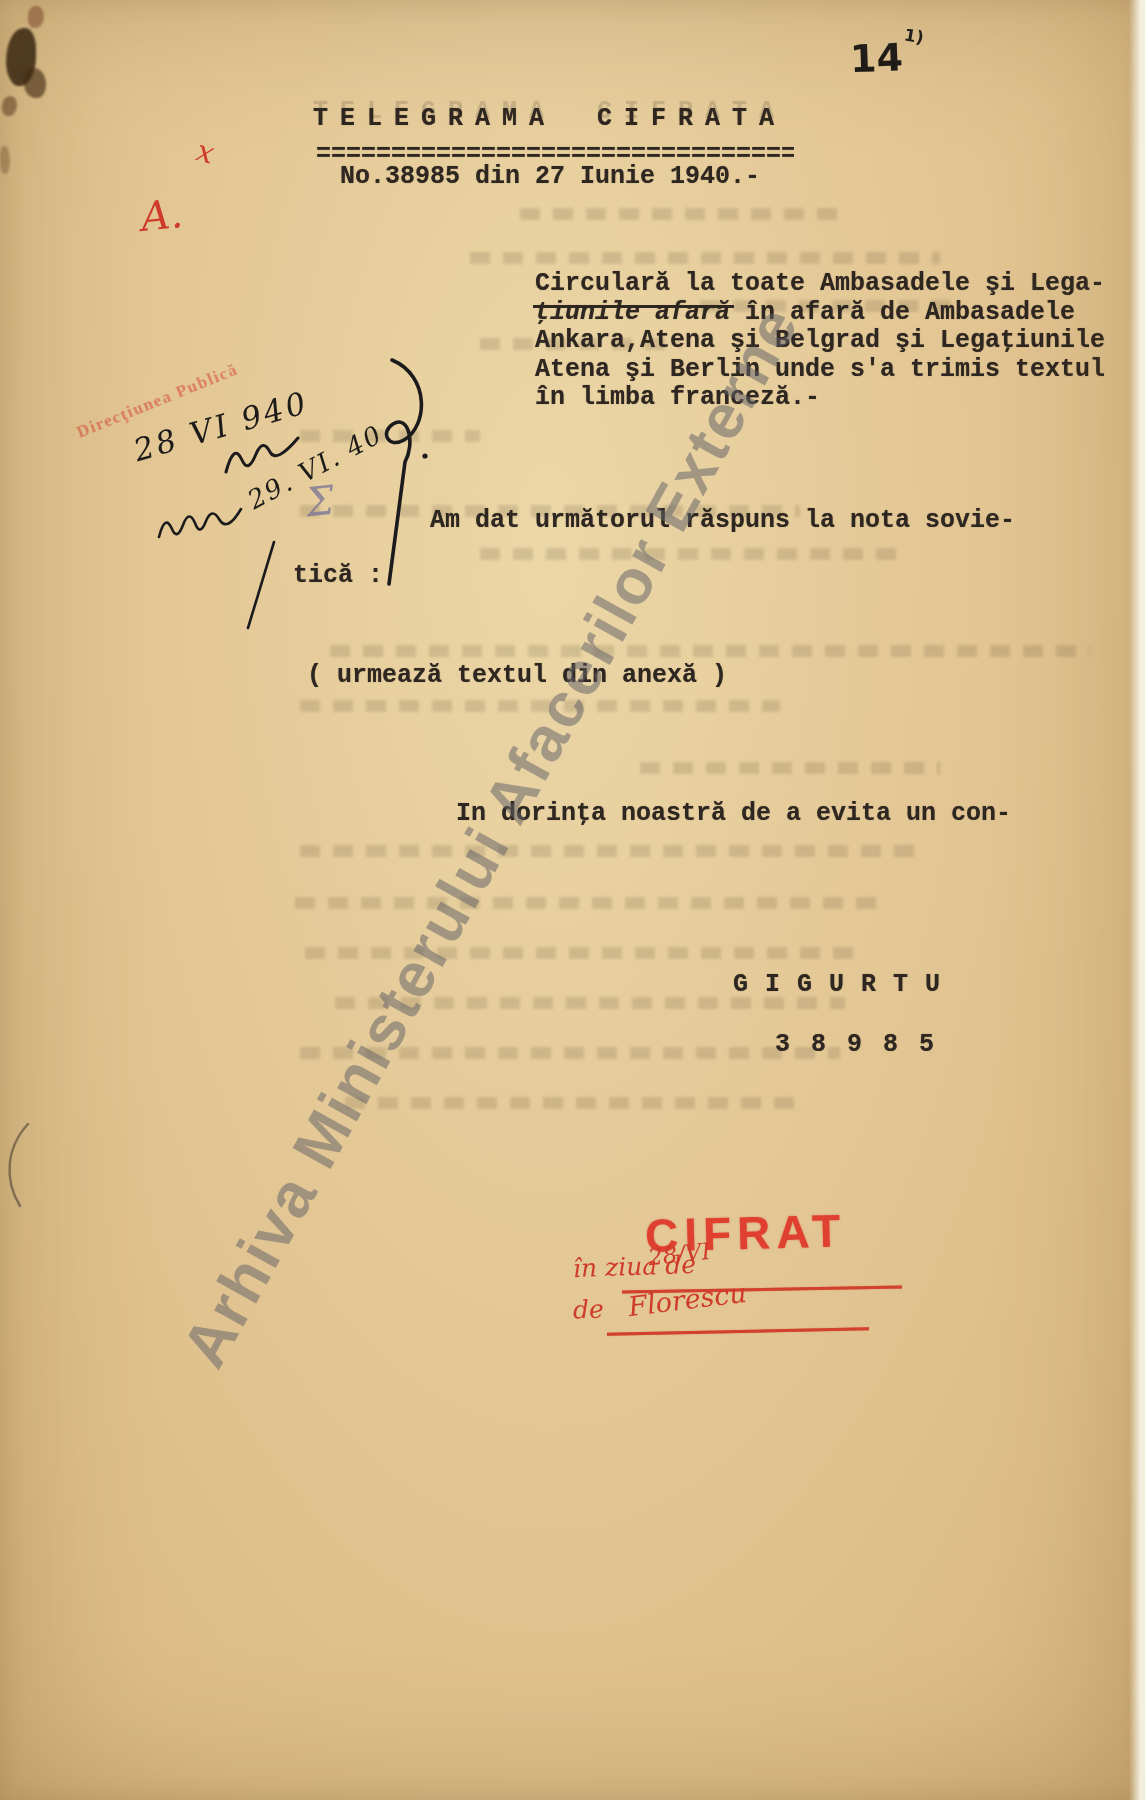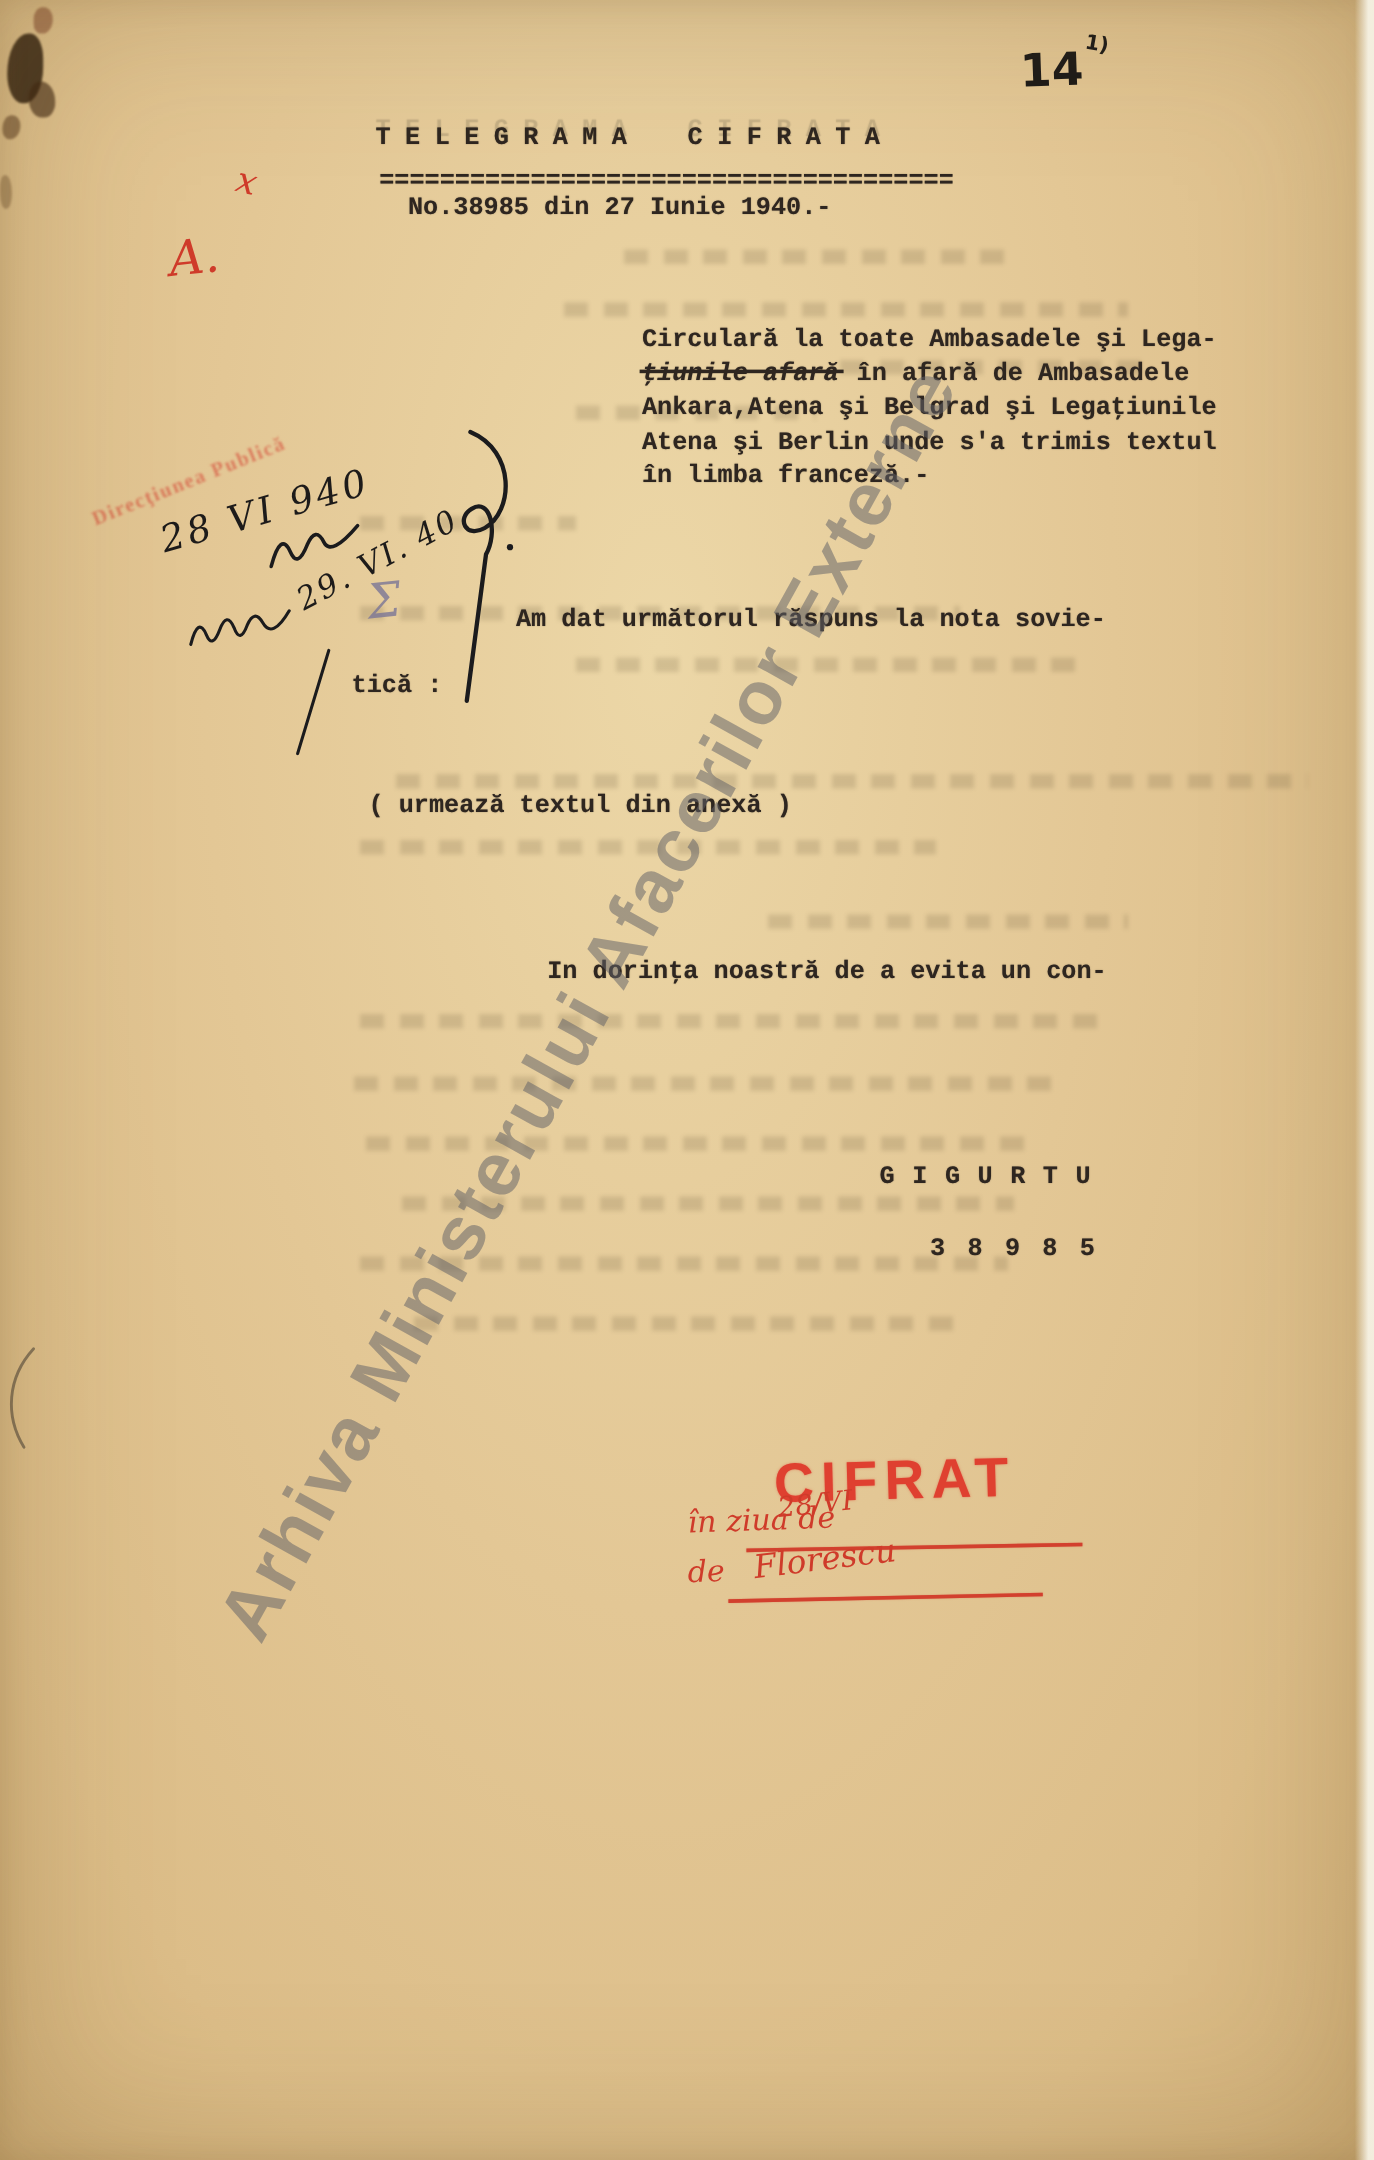--- a/index.html
+++ b/index.html
@@ -9,21 +9,21 @@
       radial-gradient(ellipse at 48% 30%, #ecd7a7 0%, #e3c795 45%, #dcbd88 78%, #d0af78 100%);
     font-family:"Liberation Sans", sans-serif;
   }
   #page::after{
     content:""; position:absolute; inset:0; pointer-events:none;
     box-shadow: inset 0 0 140px rgba(115,85,40,.28), inset 0 0 24px rgba(115,85,40,.18);
   }
   .typed{
     position:absolute; white-space:nowrap;
     font-family:"Liberation Mono","DejaVu Sans Mono",monospace;
-    font-weight:700; color:#2e2620; font-size:21px;
+    font-weight:700; color:#2e2620; font-size:25px;
     text-shadow:0 0 1px rgba(46,38,32,.55);
   }
   .title{ letter-spacing:12px; word-spacing:14px; text-shadow:0 0 1px rgba(46,38,32,.6), 0 -7px 1px rgba(46,38,32,.18); }
   .equals{ overflow:hidden; width:478px; letter-spacing:0; }
   .para div{ line-height:28.5px; }
   .struck{ position:relative;font-style:italic; }
   .struck::after{ content:""; position:absolute; left:-2px; right:-4px; top:7px; height:3.5px; background:#2e2620; }
   .l2rest{ margin-left:15px; }
   .red{ color:#cf3b2a; }
   .hw{ position:absolute; white-space:nowrap; font-family:"DejaVu Serif","Liberation Serif",serif; font-style:italic; }

